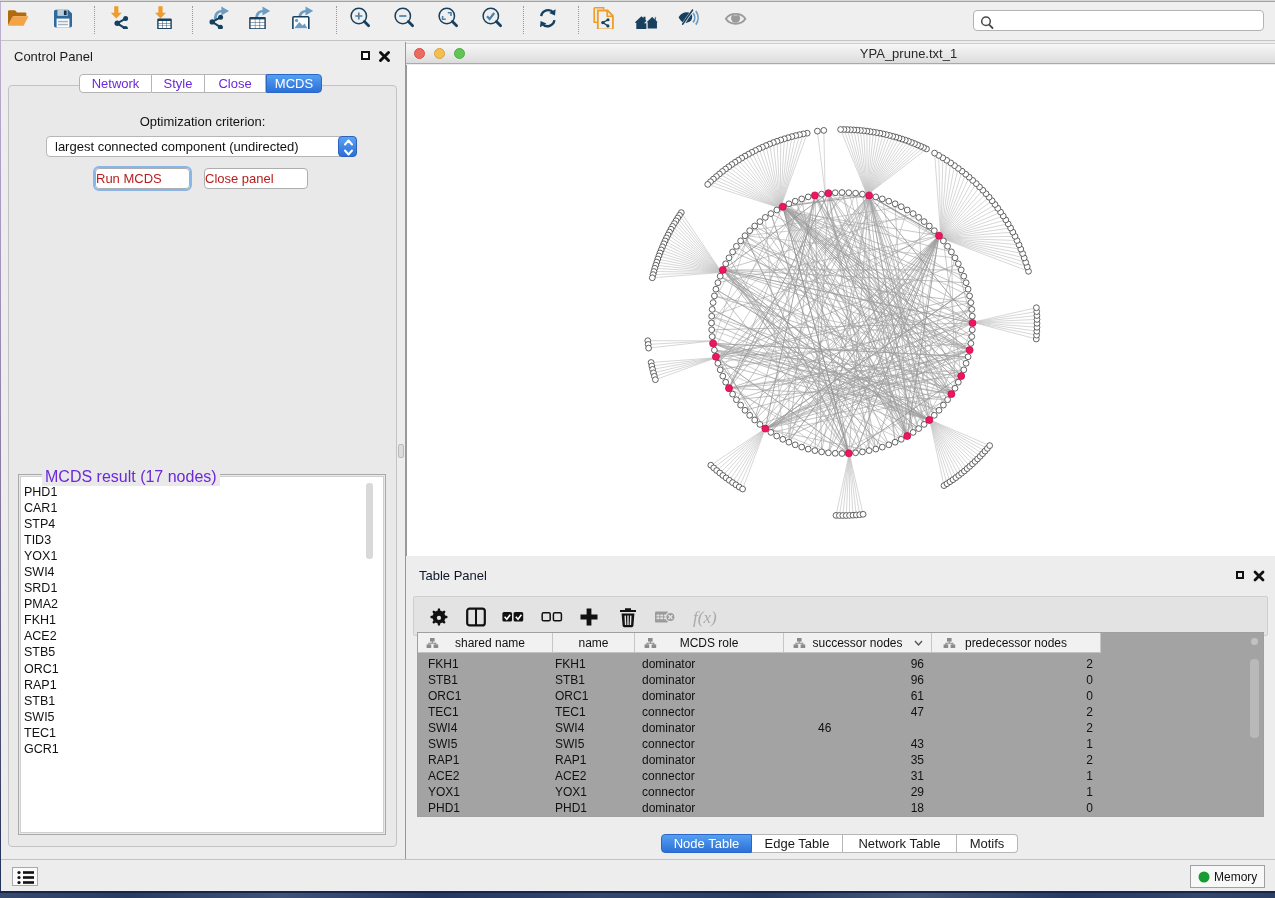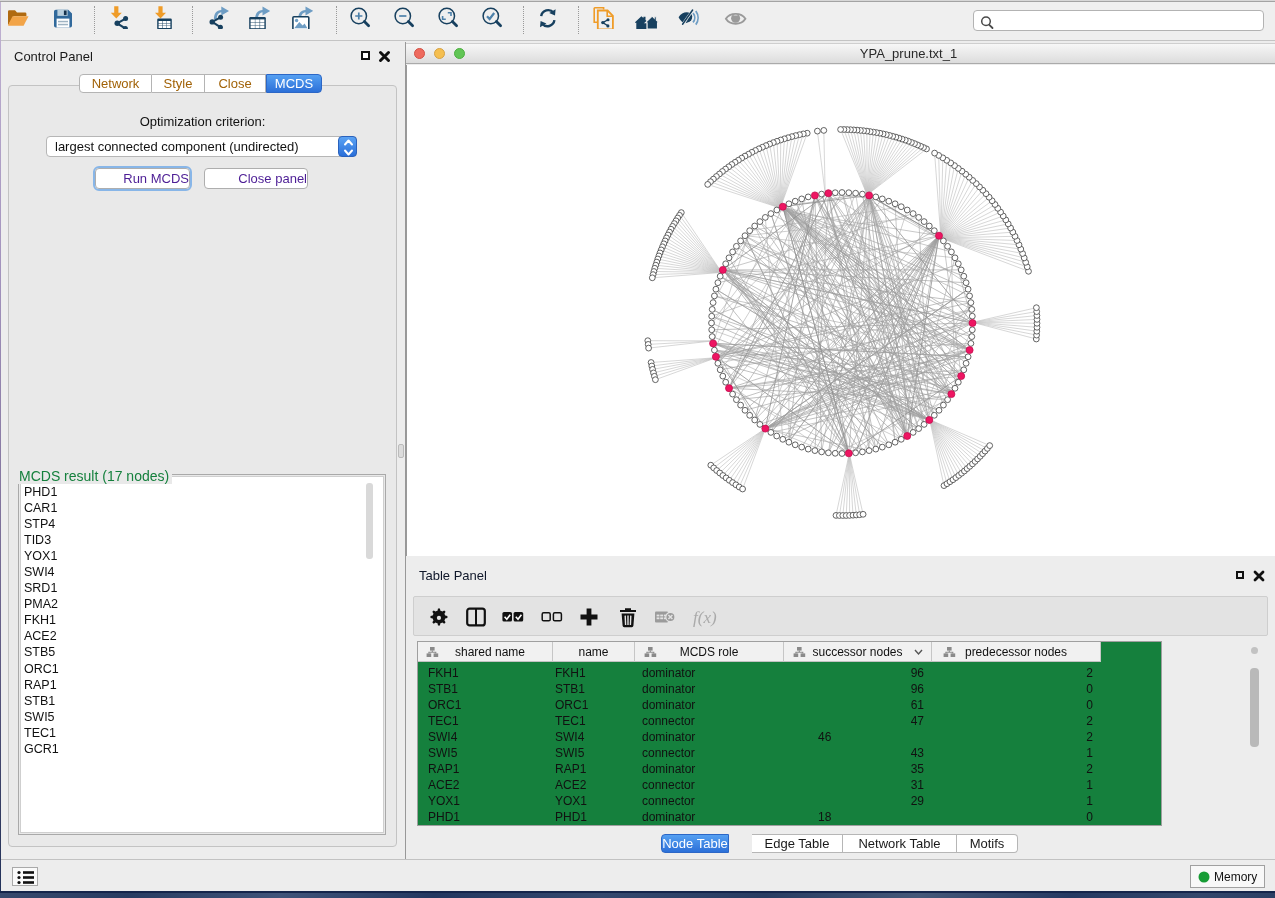--- a/index.html
+++ b/index.html
@@ -7,48 +7,48 @@
 
 #topbar{left:0;top:0;width:1275px;height:41px;background:linear-gradient(#d7d7d7 0,#d7d7d7 1px,#a3a3a3 1px,#a3a3a3 2px,#efefef 2px);border-bottom:1px solid #c4c4c4}
 .tsep{position:absolute;top:6px;height:28px;width:0;border-left:1px dotted #9a9a9a}
 .ticon{position:absolute;top:8px;width:24px;height:24px}
 #searchbox{position:absolute;left:973px;top:10px;width:291px;height:21px;background:#fff;border:1px solid #b3b3b3;border-radius:4px}
 
 #cpanel{left:0;top:42px;width:405px;height:849px;background:#ededed}
 #cp-title{left:14px;top:49px;font-size:13px;color:#1a1a1a}
 #cp-float{left:361px;top:51px;width:9px;height:9px;border:2px solid #111;background:#fff}
 #cp-inner{left:8px;top:85px;width:389px;height:762px;background:#e9e9e9;border:1px solid #c3c3c3;border-radius:4px}
-.tab{position:absolute;top:74px;height:19px;background:#fff;border:1px solid #b4b4b4;font-size:13px;color:#a16207;text-align:center;line-height:18px}
+.tab{position:absolute;top:74px;height:19px;background:#fff;border:1px solid #b4b4b4;font-size:13px;color:#6d28d9;text-align:center;line-height:18px}
 .tabsel{background:linear-gradient(#55a0f2,#2c70d8);color:#fff;border-color:#2c67c6}
 #opt-label{left:0px;top:114px;width:405px;text-align:center;font-size:13px;color:#111}
 #dropdown{left:46px;top:136px;width:311px;height:21px;background:#fff;border:1px solid #b6b6b6;border-radius:4px;font-size:13px;color:#111;line-height:19px;padding-left:8px}
 #dd-btn{left:338px;top:136px;width:19px;height:21px;background:linear-gradient(#5ba3f4,#2a6fd9);border-radius:4px;border:1px solid #2a62bd}
-.btn{position:absolute;height:21px;background:#fff;border:1px solid #aeaeae;border-radius:4px;font-size:13px;color:#4c1d95;text-align:right;line-height:19px}
+.btn{position:absolute;height:21px;background:#fff;border:1px solid #aeaeae;border-radius:4px;font-size:13px;color:#b91c1c;text-align:left;line-height:19px}
 #btn-run{left:95px;top:168px;width:95px;outline:2px solid #88b6e8;outline-offset:0px}
 #btn-close{left:204px;top:168px;width:104px}
 #mcds-box{left:18px;top:474px;width:368px;height:361px;border:1px solid #a9a9a9}
 #mcds-list{left:20px;top:476px;width:364px;height:357px;background:#fff;border:1px solid #cfcfcf}
-#mcds-label{left:16px;top:468px;font-size:14px;color:#15803d;background:#e9e9e9;padding:0 3px}
+#mcds-label{left:42px;top:468px;font-size:16px;color:#6d28d9;background:#e9e9e9;padding:0 3px}
 #mcds-items{left:24px;top:484px;font-size:12.5px;color:#111;line-height:16.05px;white-space:pre}
 #mcds-thumb{left:366px;top:483px;width:7px;height:76px;background:#d9d9d9;border-radius:3px}
 
 #vdiv{left:405px;top:42px;width:1px;height:849px;background:#989898}
 #vdiv-handle{left:398px;top:444px;width:6px;height:14px;background:#dcdcdc;border:1px solid #bbb;border-radius:2px}
 
 #netwin{left:406px;top:43px;width:869px;height:513px}
 #net-title{left:0;top:0;width:869px;height:21px;background:linear-gradient(#f7f7f7,#dcdcdc);border-bottom:1px solid #aaa;border-top:1px solid #cfcfcf}
 .tl{position:absolute;top:5px;width:11px;height:11px;border-radius:50%}
 #net-name{left:0;top:3px;width:1005px;text-align:center;font-size:13px;color:#2a2a2a}
 #net-canvas{left:0;top:22px;width:869px;height:491px;background:#fff;border-left:1px solid #9a9a9a}
 
 #tpanel{left:406px;top:556px;width:869px;height:303px;background:#ededed}
 #tp-title{left:13px;top:12px;font-size:13px;color:#0f172a;position:absolute}
 #tp-float{left:830px;top:15px;width:8px;height:8px;border:2px solid #111;background:#ededed;position:absolute}
 #tp-toolbar{left:7px;top:40px;width:855px;height:40px;background:#e3e3e3;border:1px solid #cecece;border-radius:2px;position:absolute}
-#tbl{left:11px;top:85px;width:745px;height:185px;background:#15803d;border:1px solid #9f9f9f;position:absolute}
+#tbl{left:11px;top:76px;width:847px;height:185px;background:#a3a3a3;border:1px solid #9f9f9f;position:absolute}
 #tbl-head{left:0;top:0;width:683px;height:20px;background:#f1f1f1;border-bottom:1px solid #c2c2c2;position:absolute;font-size:12px;color:#111}
 .hcol{position:absolute;top:0;height:20px;border-right:1px solid #c6c6c6;text-align:center;line-height:20px}
 .trow{position:absolute;font-size:12px;color:#111;height:16px;line-height:16px}
 #tbl-thumb{left:832px;top:26px;width:9px;height:79px;background:#b9b9b9;border-radius:4px;position:absolute}
 .btab{position:absolute;top:278px;height:19px;background:#fff;border:1px solid #b6b6b6;font-size:13px;color:#1a1a1a;text-align:center;line-height:18px}
 
 #statusbar{left:0px;top:859px;width:1275px;height:32px;background:#ededed;border-top:1px solid #c2c2c2}
 #list-btn{left:12px;top:867px;width:26px;height:19px;background:#fafafa;border:1px solid #a9a9a9}
 #mem-btn{left:1190px;top:865px;width:75px;height:23px;background:#f8f8f8;border:1px solid #a0a0a0;font-size:12px;color:#111}
 #desktop{left:0;top:891px;width:1275px;height:7px;background:linear-gradient(90deg,#37496d,#283c62 10%,#40547a 22%,#233760 34%,#34486e 47%,#283c62 60%,#455879 72%,#253962 84%,#33476c 94%,#2b3f64);border-top:2px solid #15254b}
@@ -984,26 +984,26 @@
       <div class="trow" style="left:400px;top:135px;width:106px;text-align:right">31</div>
       <div class="trow" style="left:560px;top:135px;width:115px;text-align:right">1</div>
       <div class="trow" style="left:10px;top:151px;width:120px">YOX1</div>
       <div class="trow" style="left:137px;top:151px;width:80px">YOX1</div>
       <div class="trow" style="left:224px;top:151px;width:120px">connector</div>
       <div class="trow" style="left:400px;top:151px;width:106px;text-align:right">29</div>
       <div class="trow" style="left:560px;top:151px;width:115px;text-align:right">1</div>
       <div class="trow" style="left:10px;top:167px;width:120px">PHD1</div>
       <div class="trow" style="left:137px;top:167px;width:80px">PHD1</div>
       <div class="trow" style="left:224px;top:167px;width:120px">dominator</div>
-      <div class="trow" style="left:400px;top:167px;width:106px;">18</div>
+      <div class="trow" style="left:400px;top:167px;width:106px;text-align:right">18</div>
       <div class="trow" style="left:560px;top:167px;width:115px;text-align:right">0</div>
     <div id="tbl-thumb"></div>
       <div style="position:absolute;left:833px;top:5px;width:7px;height:7px;border-radius:50%;background:#c2c2c2"></div>
   </div>
-  <div class="btab" style="left:255px;width:68px;background:linear-gradient(#55a0f2,#2c70d8);color:#fff;border-color:#2c67c6;border-radius:4px 0 0 4px">Node Table</div>
+  <div class="btab" style="left:255px;width:91px;background:linear-gradient(#55a0f2,#2c70d8);color:#fff;border-color:#2c67c6;border-radius:4px 0 0 4px">Node Table</div>
   <div class="btab" style="left:346px;width:91px;border-left:none">Edge Table</div>
   <div class="btab" style="left:437px;width:114px;border-left:none">Network Table</div>
   <div class="btab" style="left:551px;width:61px;border-left:none;border-radius:0 4px 4px 0">Motifs</div>
 </div>
 <div class="abs" id="statusbar"></div>
 <div class="abs" id="list-btn"><svg width="24" height="17" style="margin:1px 0 0 3px">
       <g fill="#111">
         <circle cx="3" cy="3.5" r="1.6"></circle>
         <rect x="7" y="2.2" width="11" height="2.6"></rect>
         <circle cx="3" cy="8.5" r="1.6"></circle>

